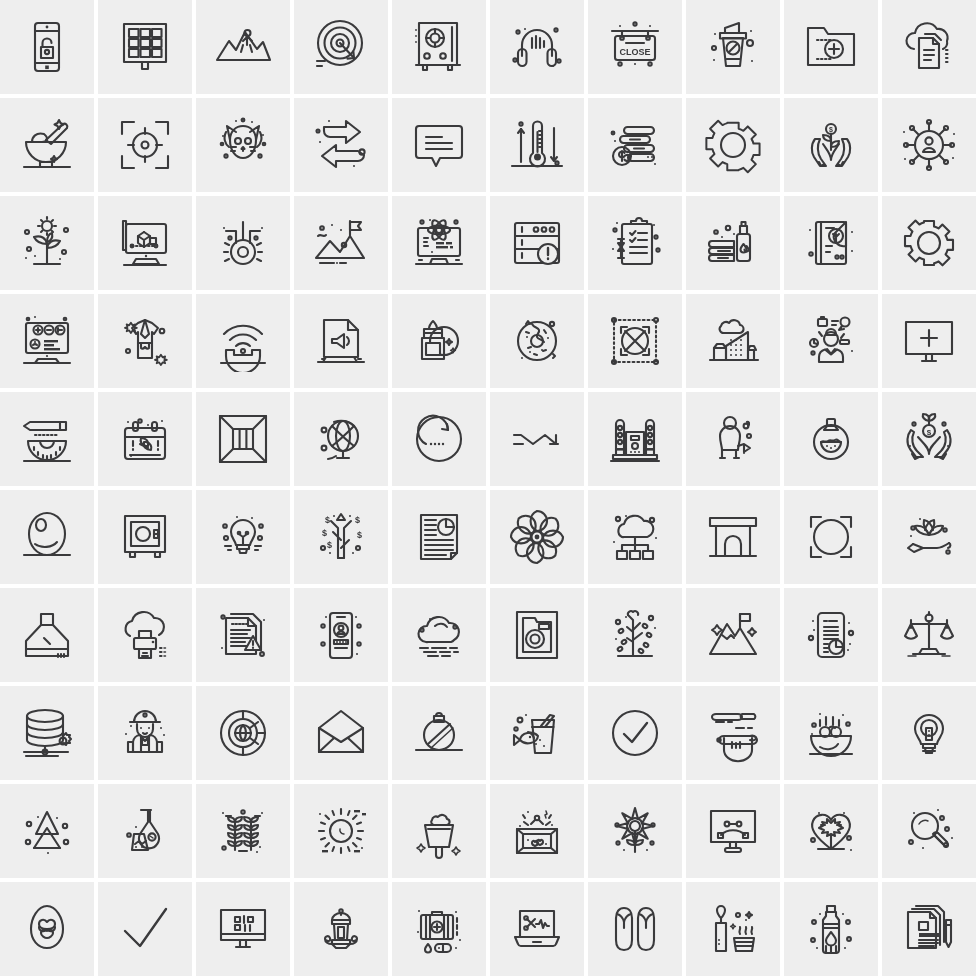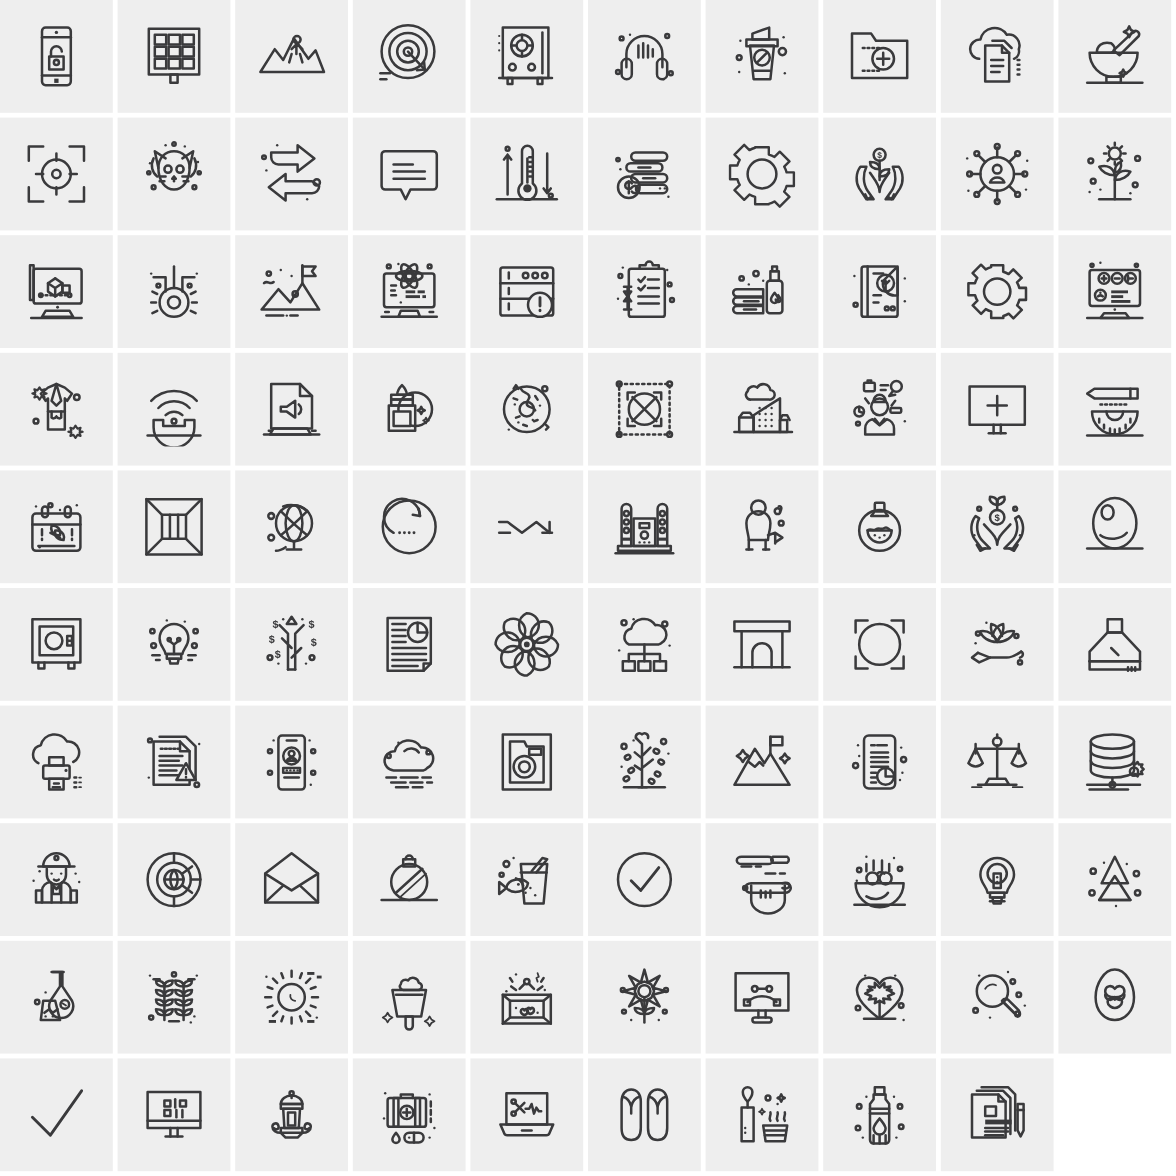--- a/index.html
+++ b/index.html
@@ -116,20 +116,37 @@
 <path d="M26 22v10 M30 20v12 M34 22v10 M38 25v6"></path>
 <circle cx="12" cy="16" r="1.6"></circle>
         <circle cx="50" cy="14" r="1.6"></circle>
         <circle cx="9" cy="44" r="1.6"></circle>
         <circle cx="53" cy="45" r="1.6"></circle>
 <circle cx="47" cy="50" r="1" class="f"></circle>
         <circle cx="19" cy="13" r="1" class="f"></circle>
 </svg>
     </div>
 
+<div class="cell">
+<svg width="62" height="62" viewBox="0 0 62 62" class="ic">
+<rect x="11" y="20" width="40" height="24" rx="2.5"></rect>
+<line x1="8" y1="15" x2="54" y2="15"></line>
+<path d="M18 15v6 M44 15v6"></path>
+        <circle cx="18" cy="22" r="1.8"></circle>
+        <circle cx="44" cy="22" r="1.8"></circle>
+<line x1="22" y1="27" x2="40" y2="27"></line>
+<text class="txt" x="31" y="39" text-anchor="middle">CLOSE</text>
+<circle cx="16" cy="48" r="1.7"></circle>
+        <circle cx="46" cy="48" r="1.7"></circle>
+        <circle cx="31" cy="48" r="1" class="f"></circle>
+<circle cx="16" cy="10" r="1" class="f"></circle>
+        <circle cx="31" cy="8" r="1.6"></circle>
+        <circle cx="46" cy="10" r="1" class="f"></circle>
+</svg>
+    </div>
 
 <div class="cell">
 <svg width="62" height="62" viewBox="0 0 62 62" class="ic">
 <path d="M21 22 L24 50 h14 l3 -28 Z"></path>
 <rect x="18" y="17" width="26" height="5.5"></rect>
 <path d="M23 12 l14 -5 v10 H23 Z"></path>
 <circle cx="31" cy="32" r="6.5"></circle>
         <line x1="27" y1="36" x2="35" y2="28"></line>
 <line x1="24.6" y1="43" x2="37.4" y2="43"></line>
 <circle cx="48" cy="27" r="3"></circle>

